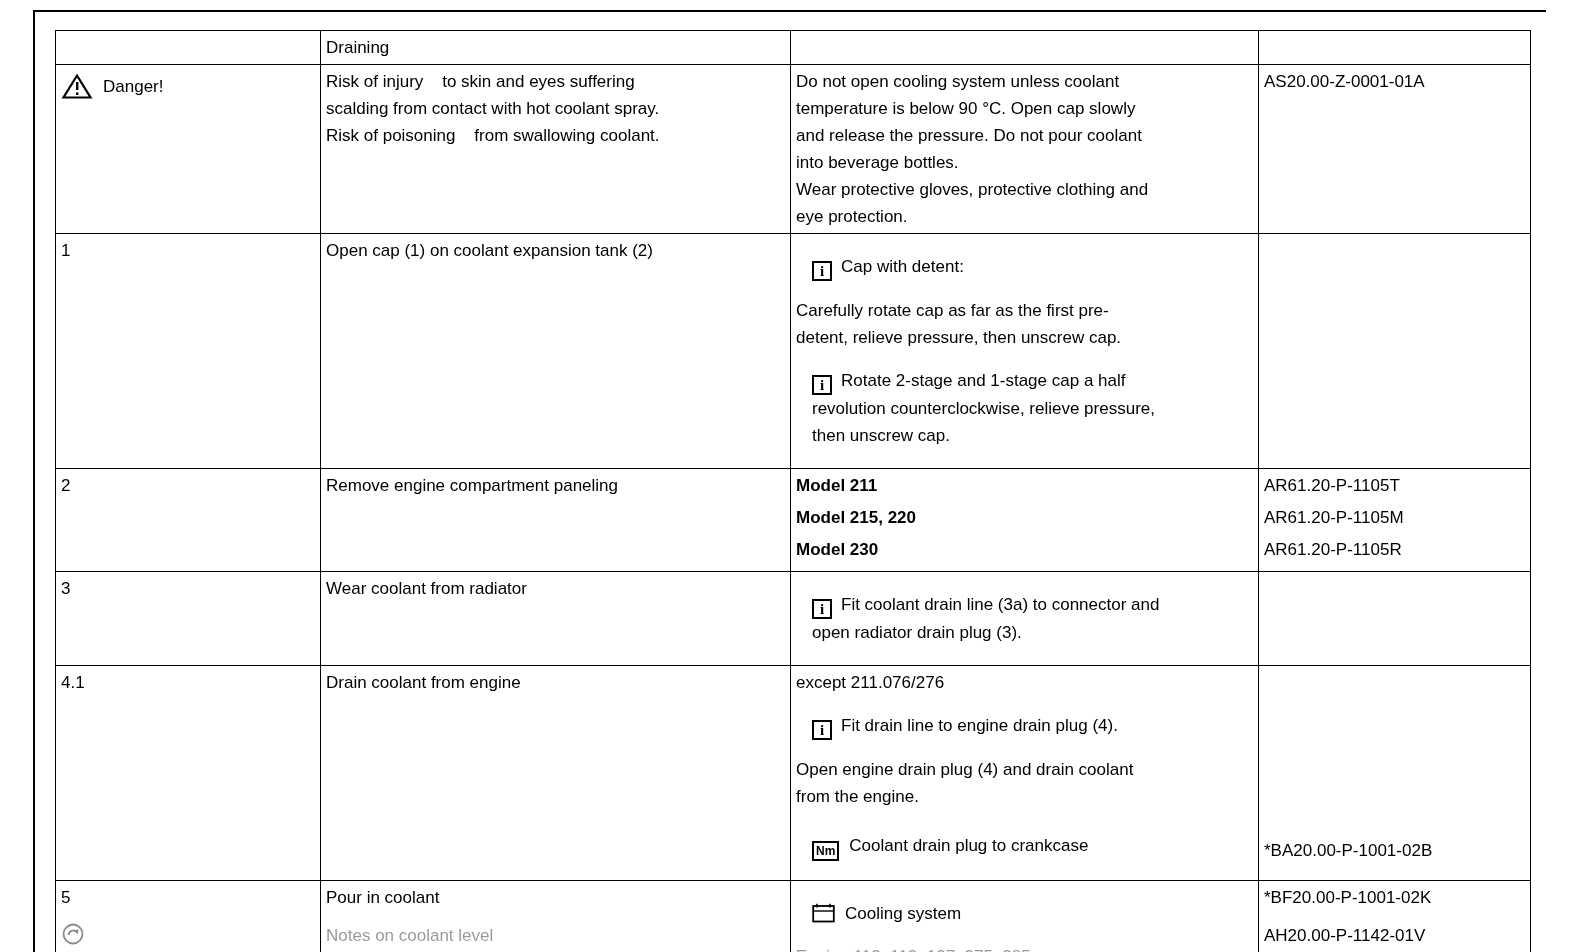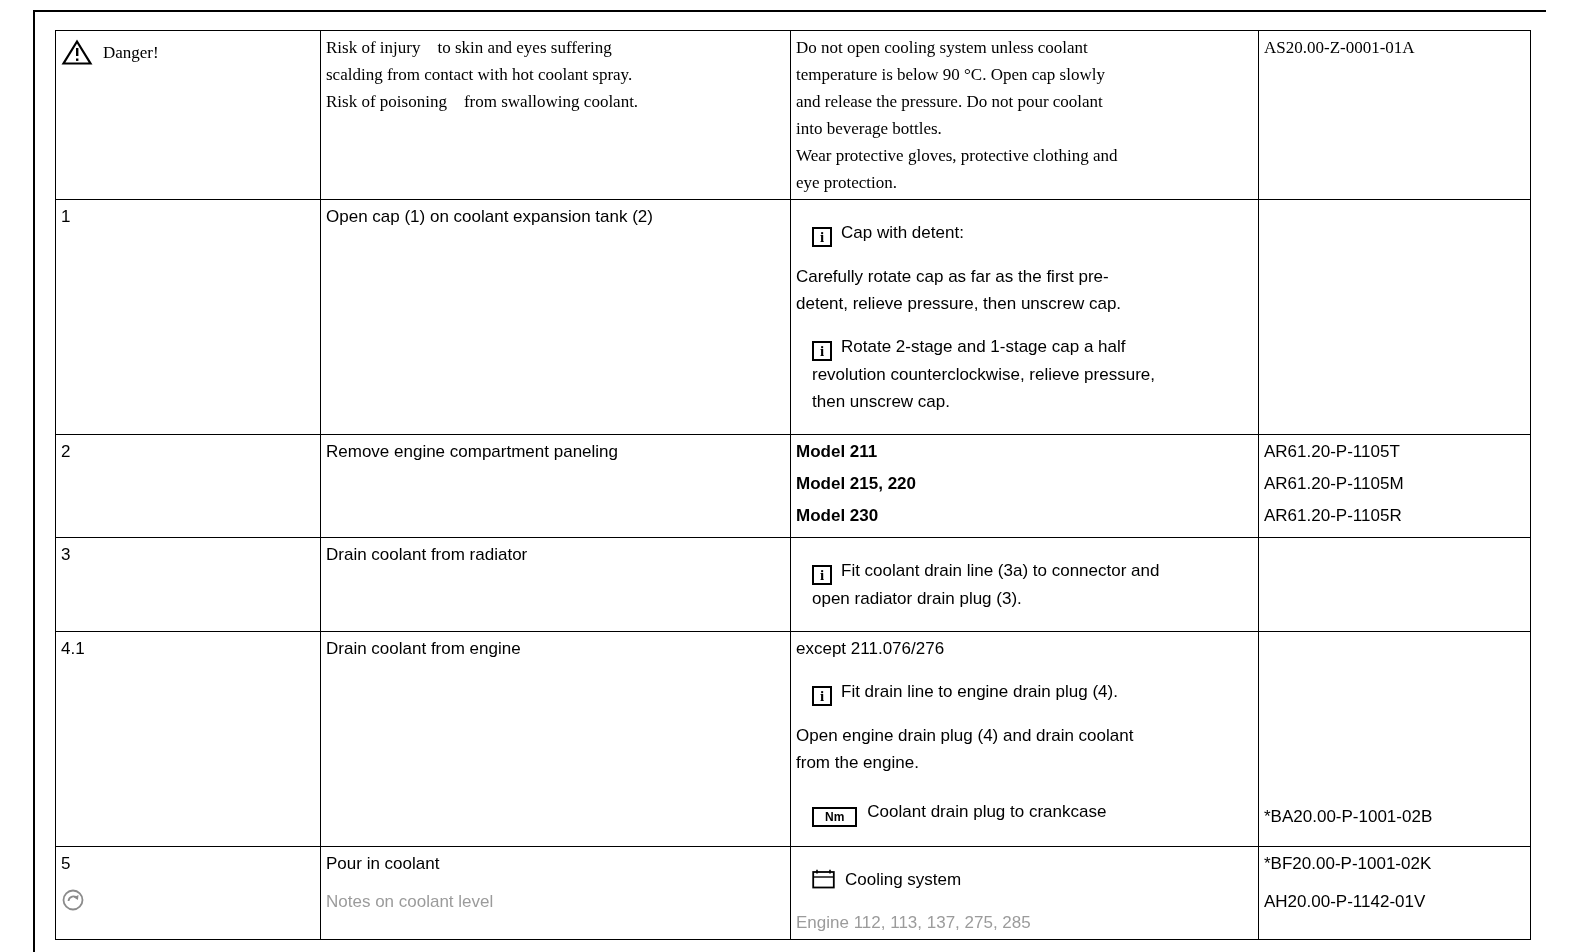--- a/index.html
+++ b/index.html
@@ -19,21 +19,21 @@
     border-collapse:collapse; table-layout:fixed;
     width:1475px;
   }
   td {
     border:1.5px solid #000;
     vertical-align:top;
     padding:3px 8px 3px 5px;
     line-height:27px;
   }
   tr.r1 { height:32px; }
-  tr.r2 { height:146px;font-family:Liberation Serif, serif; }
+  tr.r2 { height:146px; }
   tr.r3 { height:40px; }
   tr.r4 { height:193px; }
   tr.r5 { height:100px; }
   tr.r6 { height:68px; }
   tr.r7 { height:167px; }
   tr.r8 { height:38px; }
   tr.r9 { height:88px; }
 
   .pw { white-space:pre-wrap; }
 
@@ -43,21 +43,21 @@
     display:inline-block; width:20px; height:20px;
     border:2px solid #000; text-align:center;
     line-height:16px; font-weight:bold;
     font-family:"Liberation Serif", serif; font-size:15px;
     margin-right:9px; vertical-align:-4px;
   }
   .nmbox {
     display:inline-block; height:20px;
     border:2px solid #000; text-align:center;
     line-height:16px; font-weight:bold;
-    font-size:12px; padding:0 11px;
+    font-size:12px; padding:0 2px;
     margin-right:10px; vertical-align:-4px;
   }
   .icon-svg { vertical-align:-4px; }
 
   .para { margin:16px; }
   .model-line { margin-bottom:5px;font-weight:bold; }
   .code-line  { margin-bottom:5px; }
   .torque-line { margin-top:22px; }
   td.bottom-align { vertical-align:bottom; padding-bottom:16px; }
   .second-line { margin-top:11px; }
@@ -71,20 +71,26 @@
 
 <table class="proc">
   <colgroup>
     <col style="width:265px">
       <col style="width:470px">
       <col style="width:468px">
       <col style="width:272px">
   </colgroup>
 
   <tbody>
+      <tr class="r1">
+    <td></td>
+    <td><span class="pw">Draining</span></td>
+    <td></td>
+    <td></td>
+  </tr>
 
   <tr class="r2">
     <td>
       <div class="danger-wrap">
             <svg class="icon-svg" width="32" height="27" viewBox="0 0 32 27">
               <path d="M16 2.5 L29.5 24.5 L2.5 24.5 Z" fill="none" stroke="#000" stroke-width="2.2"></path>
               <rect x="15" y="9" width="2.4" height="8" fill="#000"></rect>
               <rect x="15" y="19.5" width="2.4" height="2.4" fill="#000"></rect>
             </svg>
             <span class="pw">Danger!</span>
@@ -127,21 +133,21 @@
     </td>
     <td>
       <div class="code-line pw">AR61.20-P-1105T</div>
       <div class="code-line pw">AR61.20-P-1105M</div>
       <div class="code-line pw">AR61.20-P-1105R</div>
     </td>
   </tr>
 
   <tr class="r6">
     <td><span class="pw">3</span></td>
-    <td><span class="pw">Drain coolant from radiator</span></td>
+    <td><span class="pw">Wear coolant from radiator</span></td>
     <td>
       <div class="para"><span class="ibox">i</span><span class="pw">Fit coolant drain line (3a) to connector and
 open radiator drain plug (3).</span></div>
     </td>
     <td></td>
   </tr>
 
   <tr class="r7">
     <td><span class="pw">4.1</span></td>
     <td><span class="pw">Drain coolant from engine</span></td>

